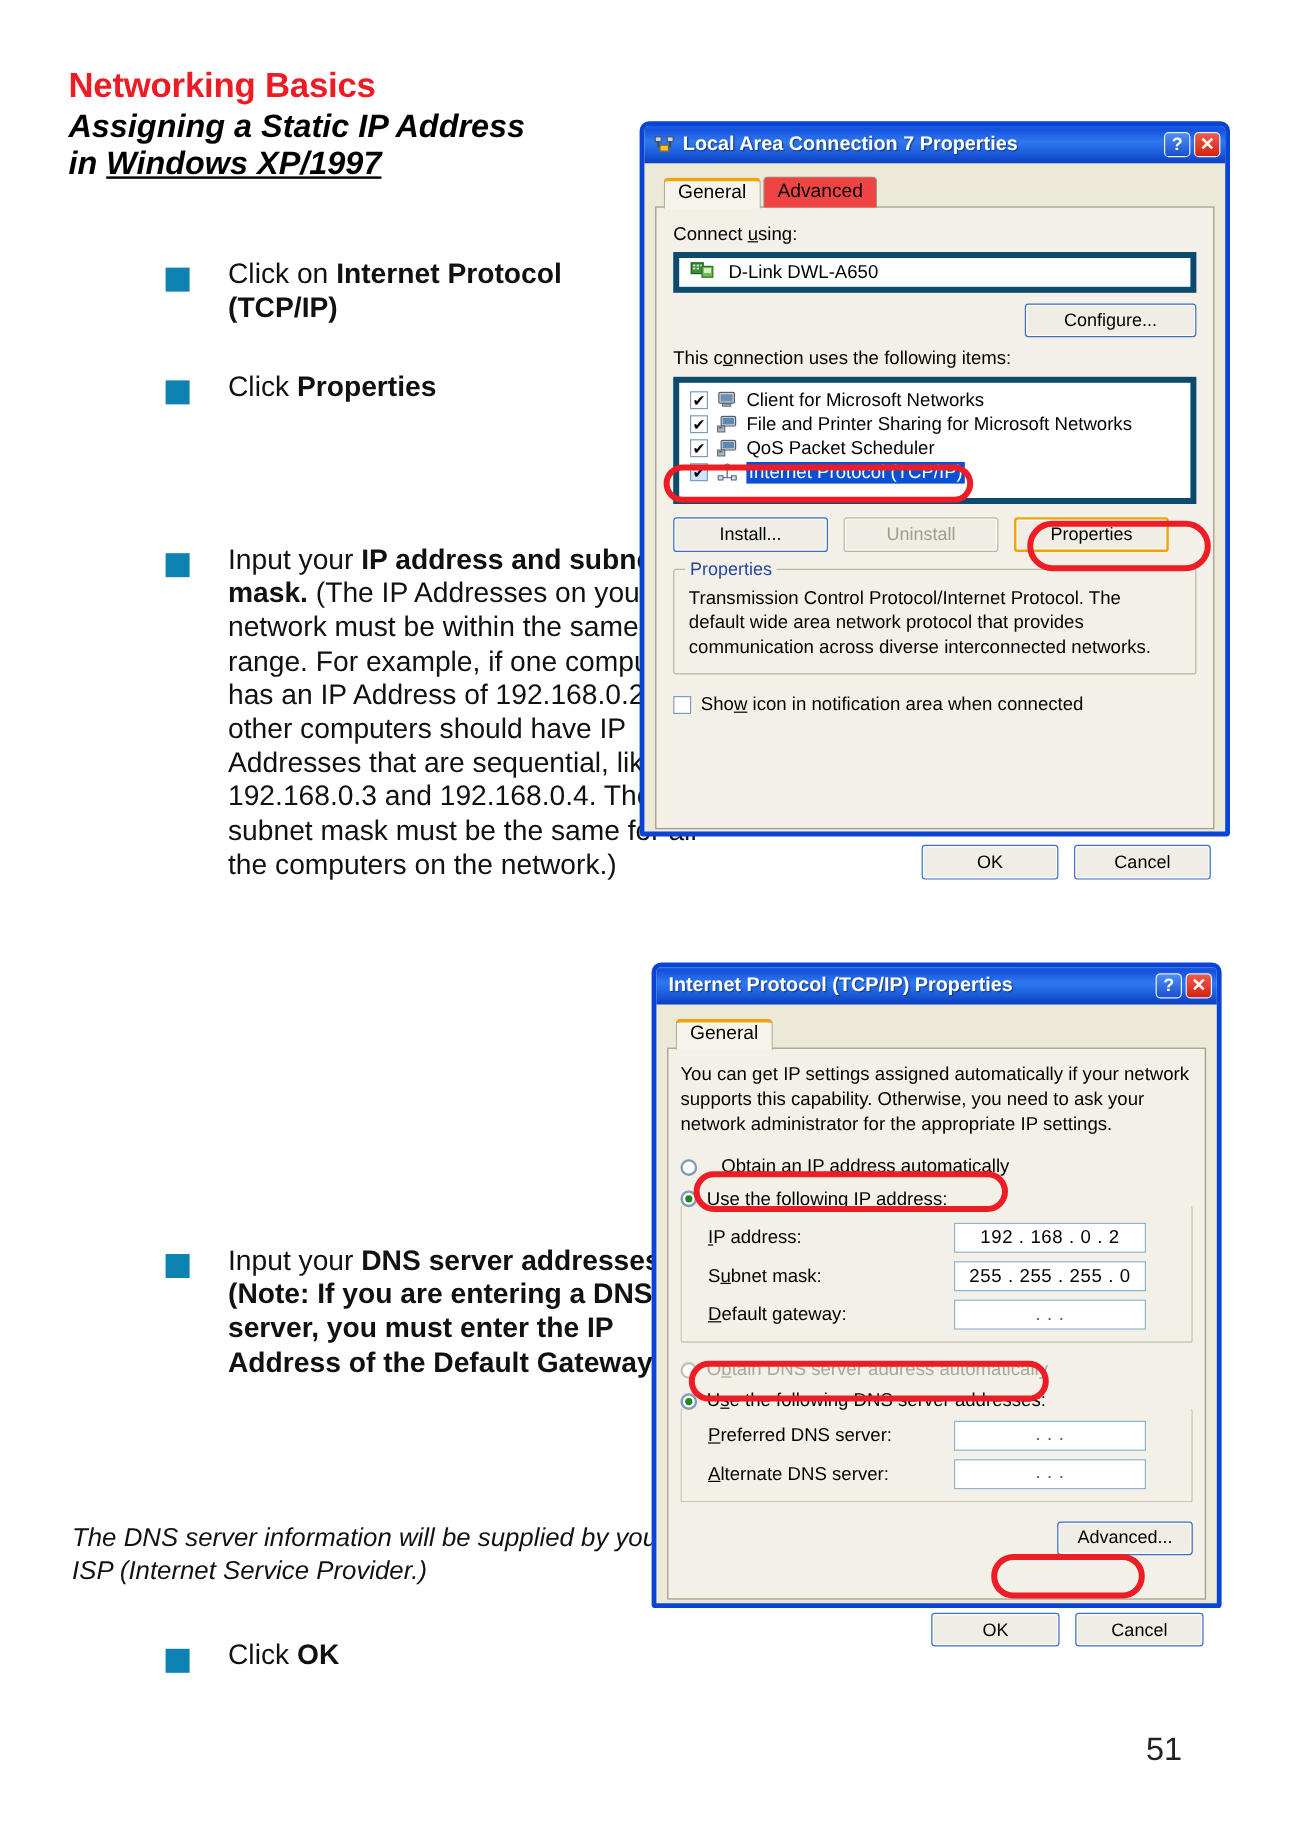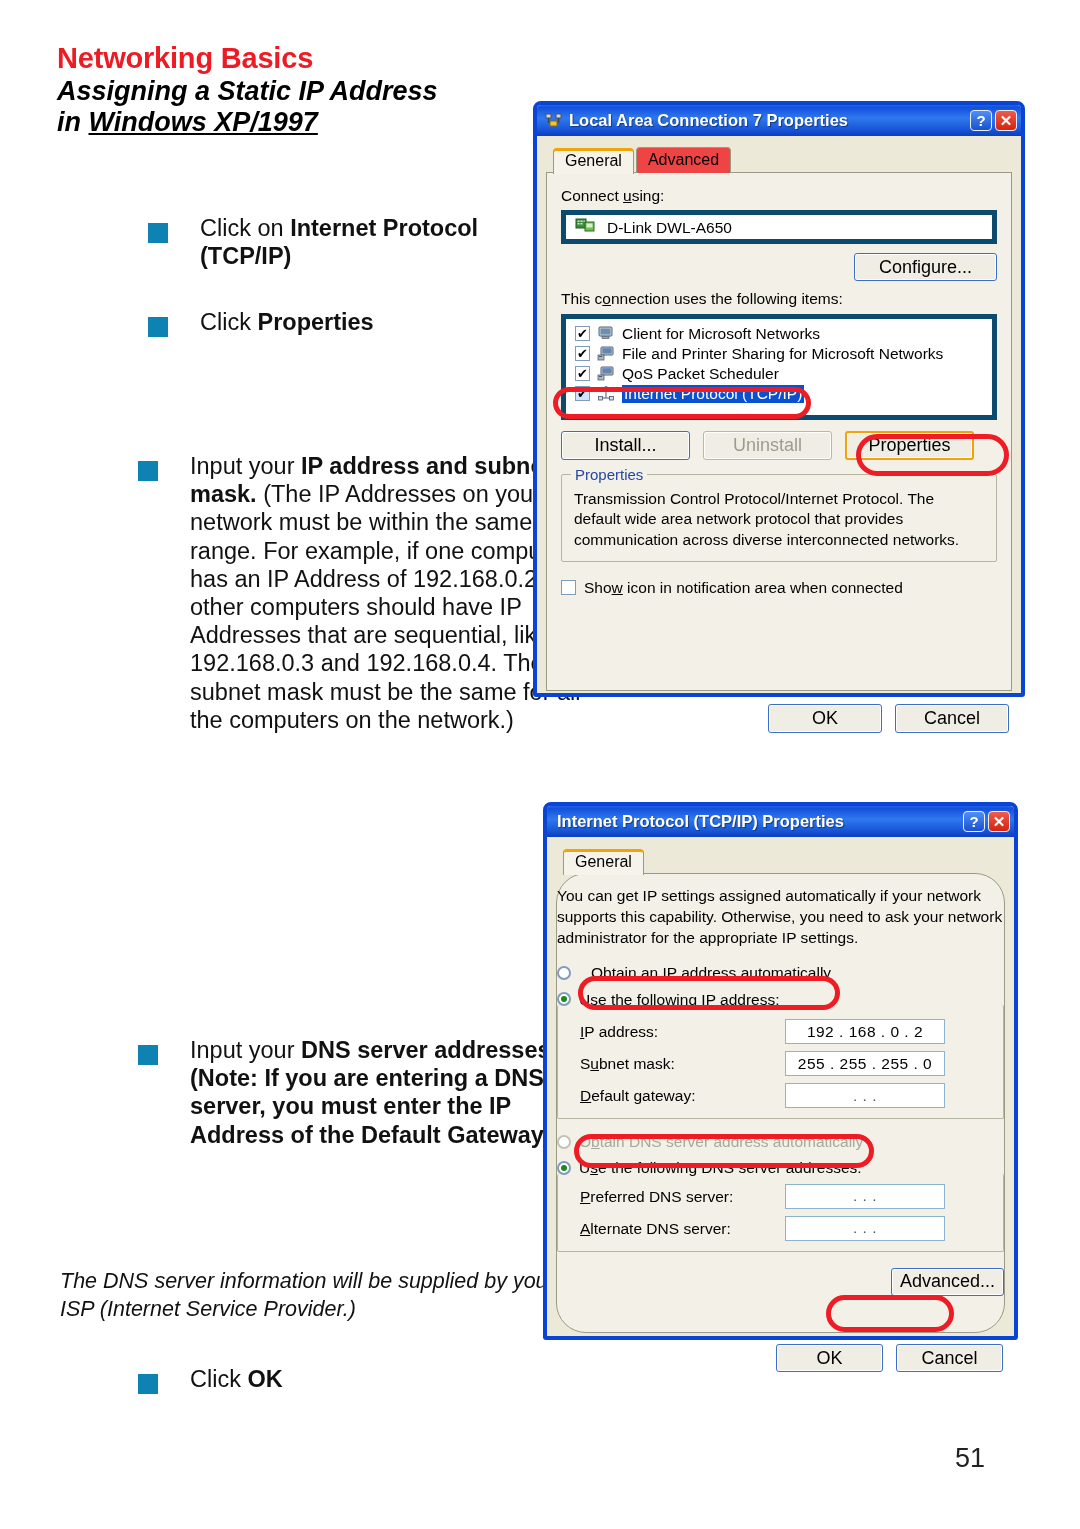--- a/index.html
+++ b/index.html
@@ -4,26 +4,26 @@
 <style>
   html,body{margin:0;padding:0;}
   body{
     width:1080px;height:1529px;background:#ffffff;
     font-family:"Liberation Sans",sans-serif;
     position:relative;overflow:hidden;
     -webkit-font-smoothing:antialiased;
   }
 
   
-  .page-head{position:absolute;left:57px;top:43px;width:470px;}
+  .page-head{position:absolute;left:57px;top:57px;width:470px;}
   .kicker{color:#ed1c24;font-size:29px;font-weight:bold;line-height:1.05;letter-spacing:-0.2px;}
   .subtitle{color:#000;font-size:27px;font-weight:bold;font-style:italic;line-height:1.12;margin-top:3px;}
   .subtitle .ul{text-decoration:underline;}
 
-  .bullets{position:absolute;left:148px;top:214px;width:400px;}
+  .bullets{position:absolute;left:138px;top:214px;width:400px;}
   .bullet{position:relative;padding-left:52px;margin-bottom:4px;}
   .bullet .sq{
     position:absolute;left:0;top:9px;width:20px;height:20px;
     background:#0f82b4;
   }
   .btext{font-size:23.5px;line-height:1.20;color:#111;}
   .btext b{font-weight:bold;}
 
   .bullet-ip{position:absolute;left:138px;top:452px;width:398px;}
   .bullet-dns{position:absolute;left:138px;top:1036px;width:400px;}
@@ -81,21 +81,21 @@
 
   .xplabel{font-size:15.5px;color:#000;line-height:1.25;}
   .u{text-decoration:underline;}
 
   .whitebox{
     background:#fff;border:5px solid #0c4a6e;margin-top:5px;box-sizing:border-box;
   }
 
   .xpbtn{
     background:#f0eee4;border:1px solid #7b7b6a;border-radius:3px;
-    font-size:18px;color:#000;text-align:center;
+    font-size:15px;color:#000;text-align:center;
     padding:4px 10px;box-sizing:border-box;
     box-shadow:inset 0 0 0 1px #fdfdfa;
     display:flex;align-items:center;justify-content:center;
   }
   .xpbtn.blueframe{border:1px solid #3a6fc4;box-shadow:inset 0 0 0 1px #fff;}
   .xpbtn.disabled{color:#9c9c90;}
 
   .groupbox{border:1px solid #b6b6a4;border-radius:2px;position:relative;margin-top:14px;}
   .groupbox>.gtitle{
     position:absolute;top:-9px;left:9px;background:#f3f1e7;padding:0 4px;
@@ -321,21 +321,21 @@
       <span class="tb-btn tb-help">?</span>
       <span class="tb-btn tb-close">✕</span>
     </span>
   </div>
 
   <div class="xpbody">
     <div class="tabs">
       <div class="tab active">General</div>
     </div>
 
-    <div class="tabpane" style="height:460px;padding:12px 0;border-radius:30px;">
+    <div class="tabpane" style="height:460px;padding:12px 10px;">
 
       <div class="xplabel" style="line-height:1.34;">You can get IP settings assigned automatically if your network supports this capability. Otherwise, you need to ask your network administrator for the appropriate IP settings.</div>
 
       <div class="row" style="gap:20px;margin-top:15px;">
         <span class="radio"></span>
         <span class="xplabel"><span class="u">O</span>btain an IP address automatically</span>
       </div>
 
       <div class="row" style="gap:8px;margin-top:7px;">
         <span class="radio on"></span>

